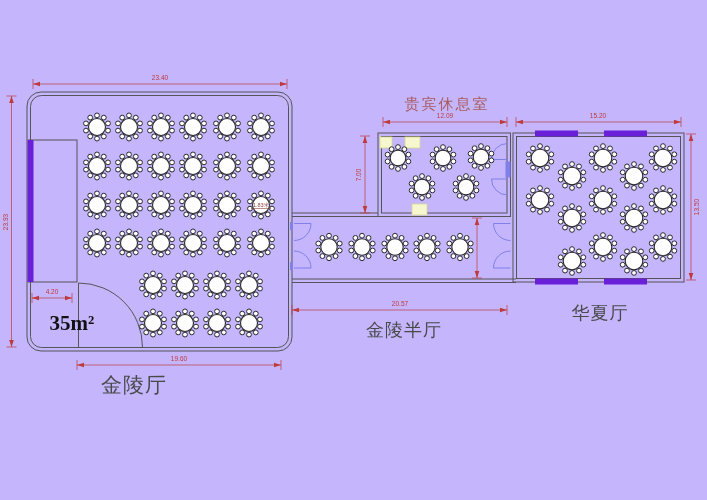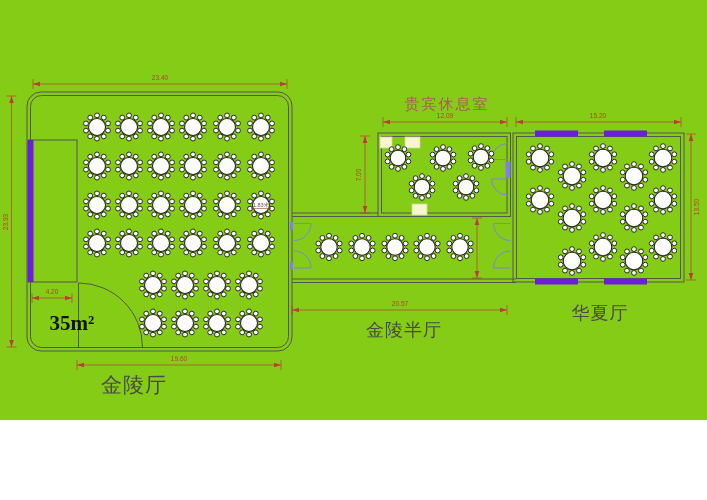--- a/index.html
+++ b/index.html
@@ -1,16 +1,16 @@
 <!DOCTYPE html>
 <html style="--wall: #555555; --dim: #bf3a3a; --door: #8080e8; --purple: #6a1fd8; --colfill: #f7f7cf; --table: #2a2a2a;"><head>
 <meta charset="utf-8">
 <style>
   html,body{margin:0;padding:0;background:#ffffff;}
-  .stage-wrap{position:relative;width:707px;height:420px;background:#84cc16;overflow:hidden;}
+  .stage-wrap{position:relative;width:707px;height:500px;background:#c4b5fd;overflow:hidden;}
   svg{display:block;}
   .wall{fill:none;stroke:var(--wall,#555);stroke-width:1;}
   .door{fill:none;stroke:var(--door,#8080e8);stroke-width:1;}
   .doorfill{fill:var(--door,#8080e8);stroke:none;}
   .purple{fill:var(--purple,#6a1fd8);stroke:none;}
   .column{fill:var(--colfill,#f7f7cf);stroke:#d8d890;stroke-width:0.8;}
   .dim{stroke:var(--dim,#bf3a3a);stroke-width:0.7;fill:none;}
   .dimarrow{fill:var(--dim,#bf3a3a);stroke:none;}
   .dimtext{fill:var(--dim,#bf3a3a);font-family:"Liberation Sans","DejaVu Sans",sans-serif;font-size:6.5px;}
   .table{fill:#fff;stroke:var(--table,#2a2a2a);stroke-width:1.1;}

